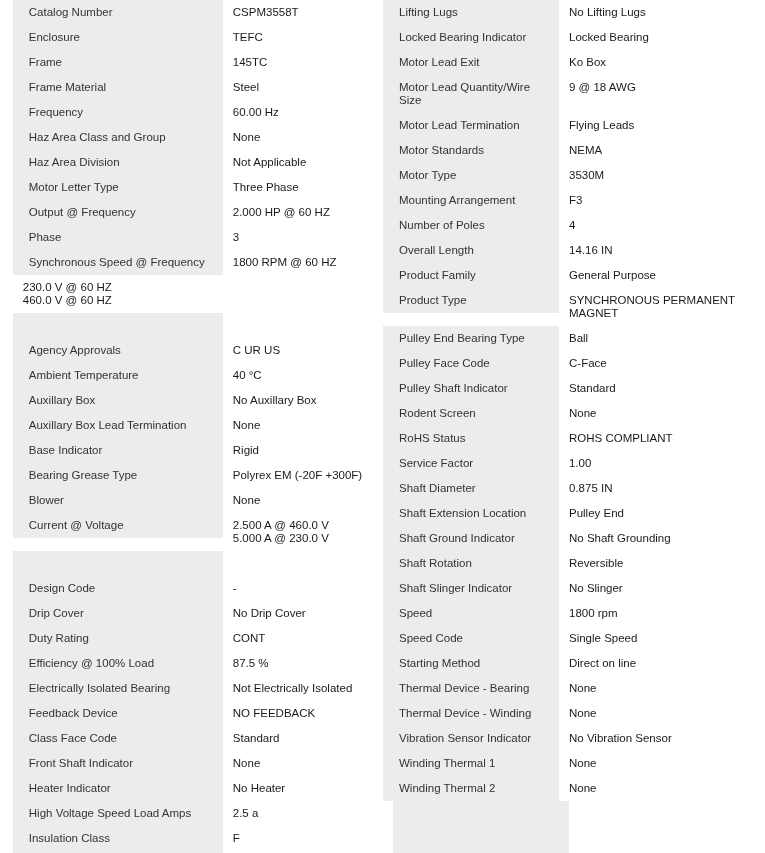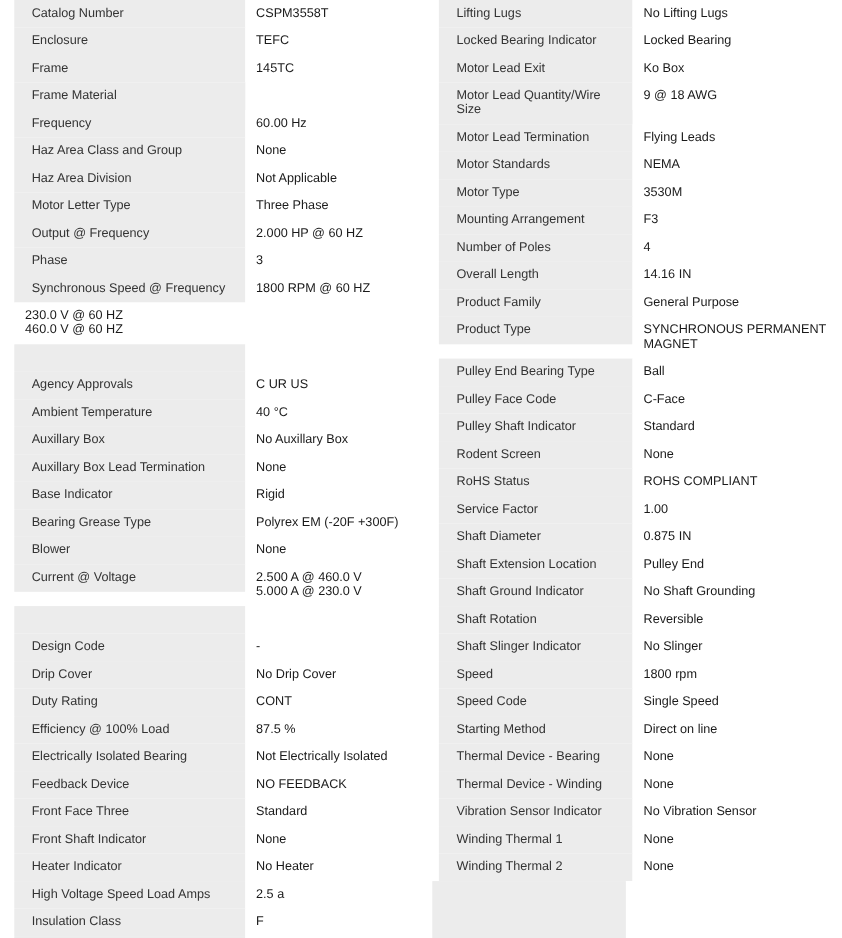--- a/index.html
+++ b/index.html
@@ -56,21 +56,21 @@
   }
   .spec-value.empty { min-height: 13px; }
   .spec-label.empty-label { color: transparent; }
   .col-inner {
     display: flex;
     flex-direction: column;
     height: 100%;
   }
   .rows-wrap { display: flex; flex-direction: column; }
   .col-left .spec-label { width: 210px; min-width: 210px; }
-  .col-right .spec-label { width: 176px; min-width: 176px; margin-left: 16px; }
+  .col-right .spec-label { width: 176px; min-width: 176px; margin-left: 0; }
   .col-right .spec-value { }
   .col-left-filler, .col-right-filler {
     flex: 1 1 auto;
     display: flex;
   }
   .col-left-filler .fill-label { width: 210px; min-width: 210px; background: #ececec; }
   .col-right-filler .fill-label { width: 176px; min-width: 176px; margin-left: 10px; background: #ececec; }
   .fill-rest { flex: 1; background: #ffffff; }
 </style>
 </head>
@@ -93,20 +93,23 @@
             </div>
           </div>
           <div class="spec-row">
             <div class="spec-label">Frame</div>
             <div class="spec-value">
               <span class="line">145TC</span>
             </div>
           </div>
           <div class="spec-row">
             <div class="spec-label">Frame Material</div>
+            <div class="spec-value">
+              <span class="line">Steel</span>
+            </div>
           </div>
           <div class="spec-row">
             <div class="spec-label">Frequency</div>
             <div class="spec-value">
               <span class="line">60.00 Hz</span>
             </div>
           </div>
           <div class="spec-row">
             <div class="spec-label">Haz Area Class and Group</div>
             <div class="spec-value">
@@ -236,21 +239,21 @@
               <span class="line">Not Electrically Isolated</span>
             </div>
           </div>
           <div class="spec-row">
             <div class="spec-label">Feedback Device</div>
             <div class="spec-value">
               <span class="line">NO FEEDBACK</span>
             </div>
           </div>
           <div class="spec-row">
-            <div class="spec-label">Front Face Three</div>
+            <div class="spec-label">Class Face Code</div>
             <div class="spec-value">
               <span class="line">Standard</span>
             </div>
           </div>
           <div class="spec-row">
             <div class="spec-label">Front Shaft Indicator</div>
             <div class="spec-value">
               <span class="line">None</span>
             </div>
           </div>

